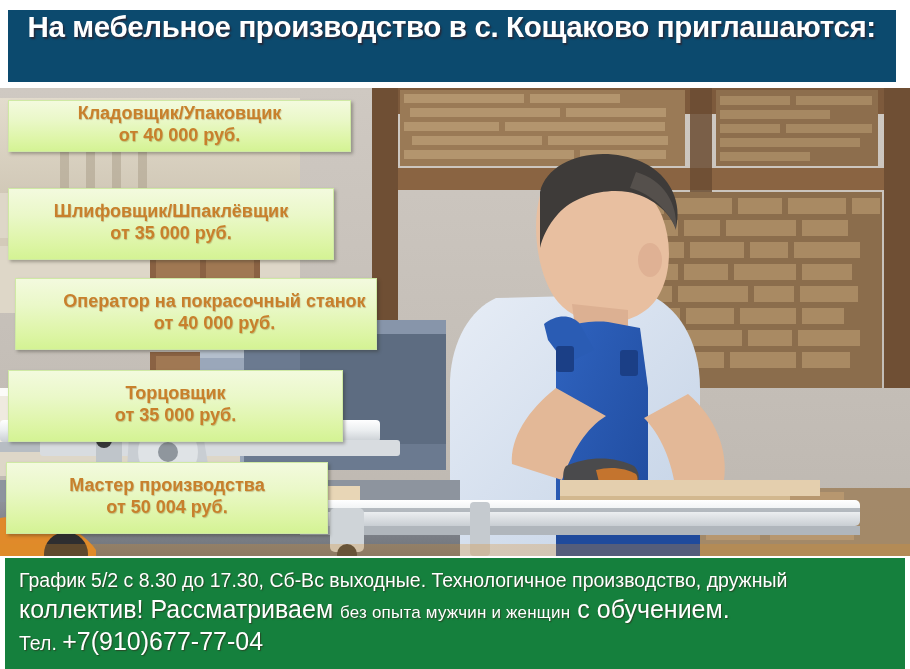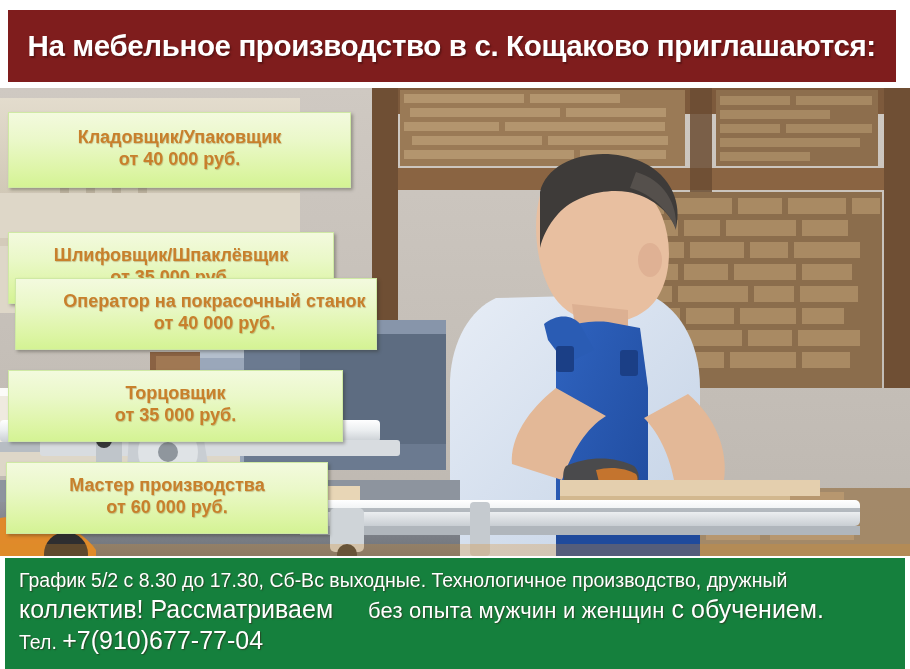--- a/index.html
+++ b/index.html
@@ -14,22 +14,22 @@
     width:910px;height:669px;
     background:#ffffff;
     overflow:hidden;
   }
 
   
   .header-band{
     position:absolute;
     left:8px;top:10px;
     width:888px;height:72px;
-    background:#7f1d1d;
-    display:flex;align-items:center;justify-content:center;
+    background:#0c4a6e;
+    display:flex;align-items:flex-start;justify-content:center;
     box-sizing:border-box;
   }
   .header-title{
     color:#ffffff;
     font-size:30px;
     font-weight:bold;
     letter-spacing:-0.4px;
     white-space:nowrap;
     text-shadow:1.5px 1.5px 1.6px rgba(60,15,15,.55);
     transform:scaleX(.985);
@@ -68,22 +68,22 @@
   .card-salary{
     color:#c8802c;
     font-weight:bold;
     font-size:18px;
     line-height:1.22;
     text-align:center;
     white-space:nowrap;
     text-shadow:.7px .7px .9px rgba(120,70,10,.30);
   }
 
-  #card0{left:8px; top:112px;  width:343px; height:76px;}
-  #card1{left:8px; top:188px; width:326px; height:72px;margin-top:44px;}
+  #card0{left:8px; top:100px;  width:343px; height:52px;}
+  #card1{left:8px; top:188px; width:326px; height:72px;}
   #card2{left:15px; top:278px; width:362px; height:72px;padding-left:47px;}
   #card3{left:8px; top:370px; width:335px; height:72px;}
   #card4{left:6px; top:462px; width:322px; height:72px;}
 
   
   .footer-band{
     position:absolute;
     left:5px;top:558px;
     width:900px;height:111px;
     background:#15803d;
@@ -92,24 +92,23 @@
     color:#ffffff;
   }
   .footer-line{
     font-size:19.5px;
     line-height:29px;
     white-space:nowrap;
     text-shadow:1px 1px 1.2px rgba(60,15,15,.5);
   }
   .footer-line.l3{font-size:19.5px;}
   .emph{
-    font-size:22px;
+    font-size:17px;
     font-weight:normal;
     letter-spacing:.2px;
-    margin-left:28px;
   }
   .phone{font-size:25px;}
   .small-lead{font-size:25px;}
 </style>
 </head>
 <body>
 
 <div id="poster">
 
   <div class="header-band">
@@ -348,21 +347,21 @@
     <div class="card-salary">от 40 000 руб.</div>
   </div>
 
   <div class="card" id="card3">
     <div class="card-title">Торцовщик</div>
     <div class="card-salary">от 35 000 руб.</div>
   </div>
 
   <div class="card" id="card4">
     <div class="card-title">Мастер производства</div>
-    <div class="card-salary">от 60 000 руб.</div>
+    <div class="card-salary">от 50 004 руб.</div>
   </div>
 
   <div class="footer-band">
     <div class="footer-line">График 5/2 с 8.30 до 17.30, Сб-Вс выходные. Технологичное производство, дружный</div>
     <div class="footer-line">
       <span class="small-lead">коллектив! Рассматриваем </span><span class="emph">без опыта мужчин и женщин</span><span class="small-lead"> с обучением.</span>
     </div>
     <div class="footer-line l3">
       <span>Тел. </span><span class="phone">+7(910)677-77-04</span>
     </div>

